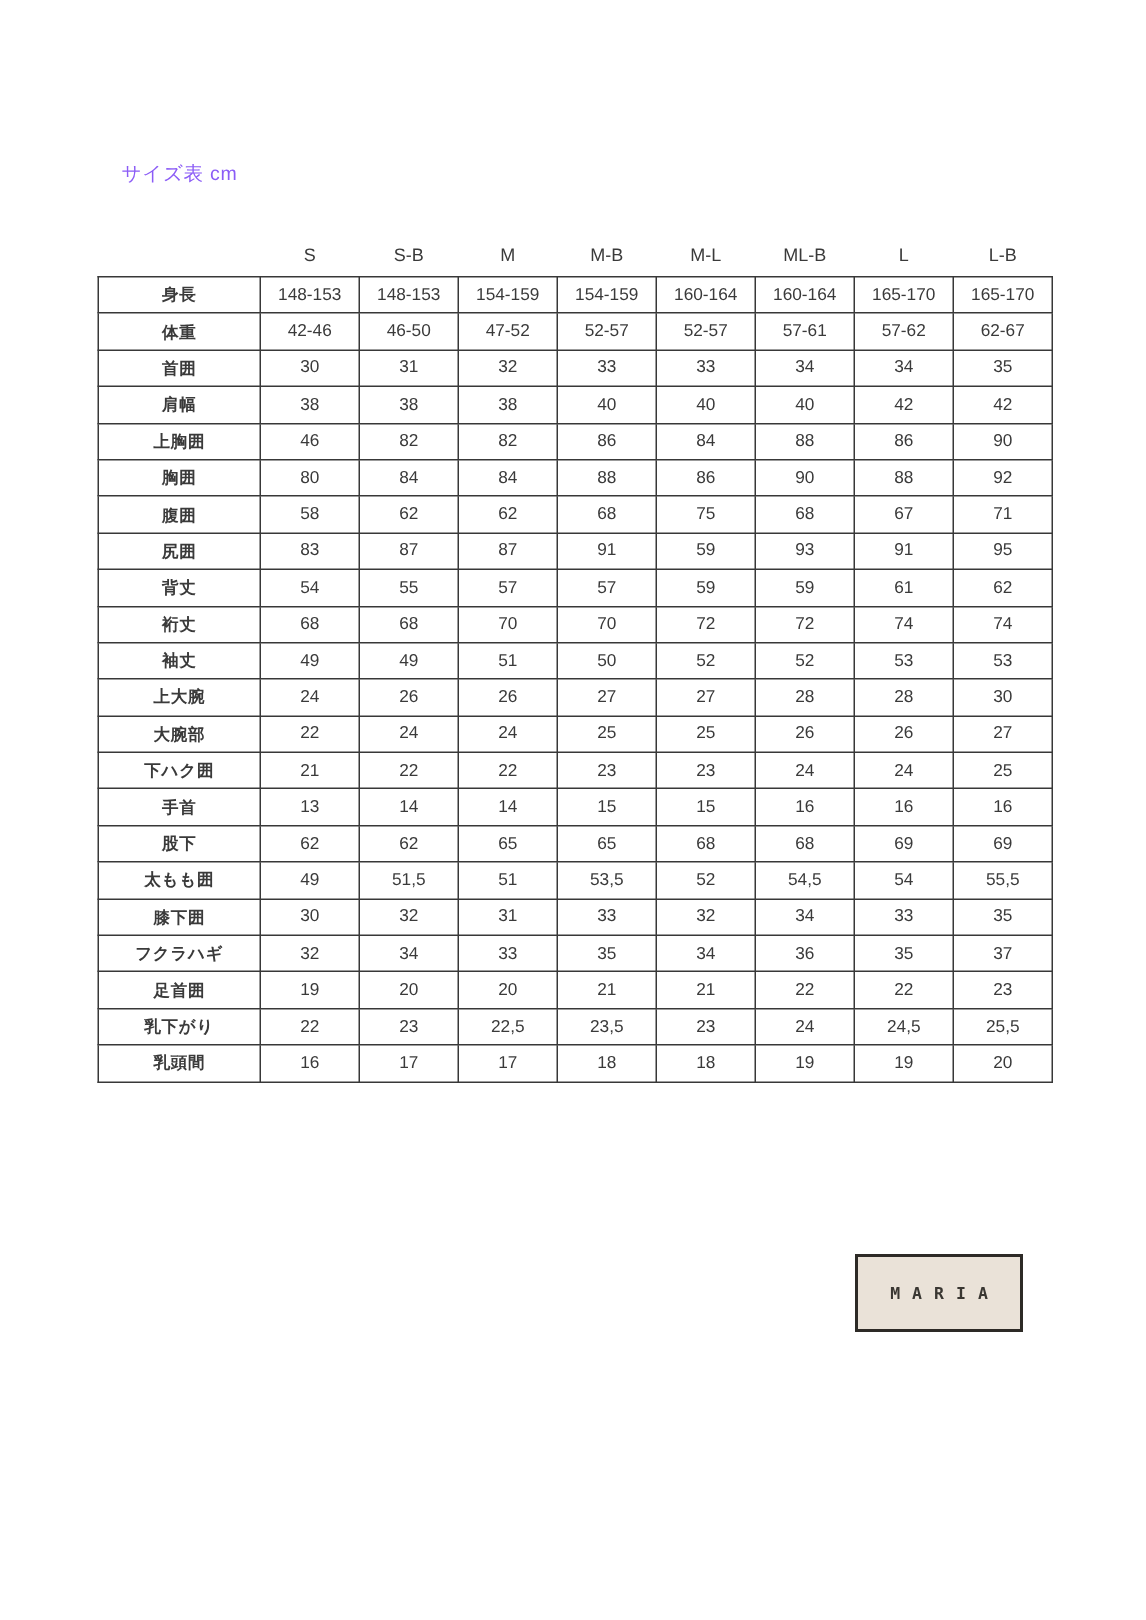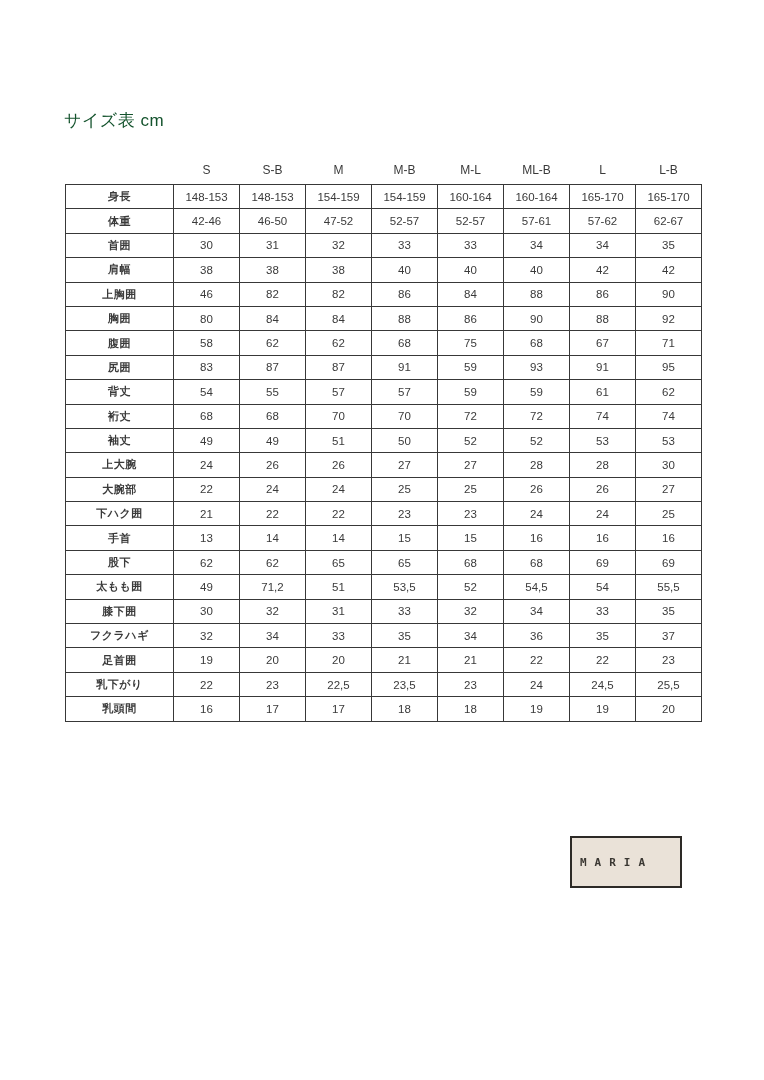--- a/index.html
+++ b/index.html
@@ -10,25 +10,25 @@
   body {
     position: relative;
     width: 764px;
     height: 1080px;
     font-family: "Liberation Sans", "DejaVu Sans", sans-serif;
     color: #3a3a3a;
     overflow: hidden;
   }
   .page-title {
     position: absolute;
-    left: 64px;
+    left: 81px;
     top: 98px;
-    font-size: 17px;
+    font-size: 13px;
     font-weight: 400;
-    color: #14532d;
+    color: #8b5cf6;
     letter-spacing: 0.5px;
   }
   .table-wrap {
     position: absolute;
     left: 65px;
     top: 163px;
     width: 636px;
   }
   table.size-table {
     border-collapse: collapse;
@@ -66,21 +66,21 @@
     position: absolute;
     left: 570px;
     top: 836px;
     width: 112px;
     height: 52px;
     background: #eae2d8;
     border: 2px solid #2d2a26;
     box-sizing: border-box;
     display: flex;
     align-items: center;
-    justify-content: flex-start;
+    justify-content: center;
   }
   .brand-badge .brand-text {
     font-family: "DejaVu Sans Mono", "Liberation Mono", monospace;
     font-size: 11px;
     font-weight: 700;
     letter-spacing: 8px;
     text-indent: 8px;
     color: #3a3732;
   }
 </style>
@@ -288,21 +288,21 @@
           <td>65</td>
           <td>65</td>
           <td>68</td>
           <td>68</td>
           <td>69</td>
           <td>69</td>
         </tr>
         <tr>
           <th>太もも囲</th>
           <td>49</td>
-          <td>71,2</td>
+          <td>51,5</td>
           <td>51</td>
           <td>53,5</td>
           <td>52</td>
           <td>54,5</td>
           <td>54</td>
           <td>55,5</td>
         </tr>
         <tr>
           <th>膝下囲</th>
           <td>30</td>

